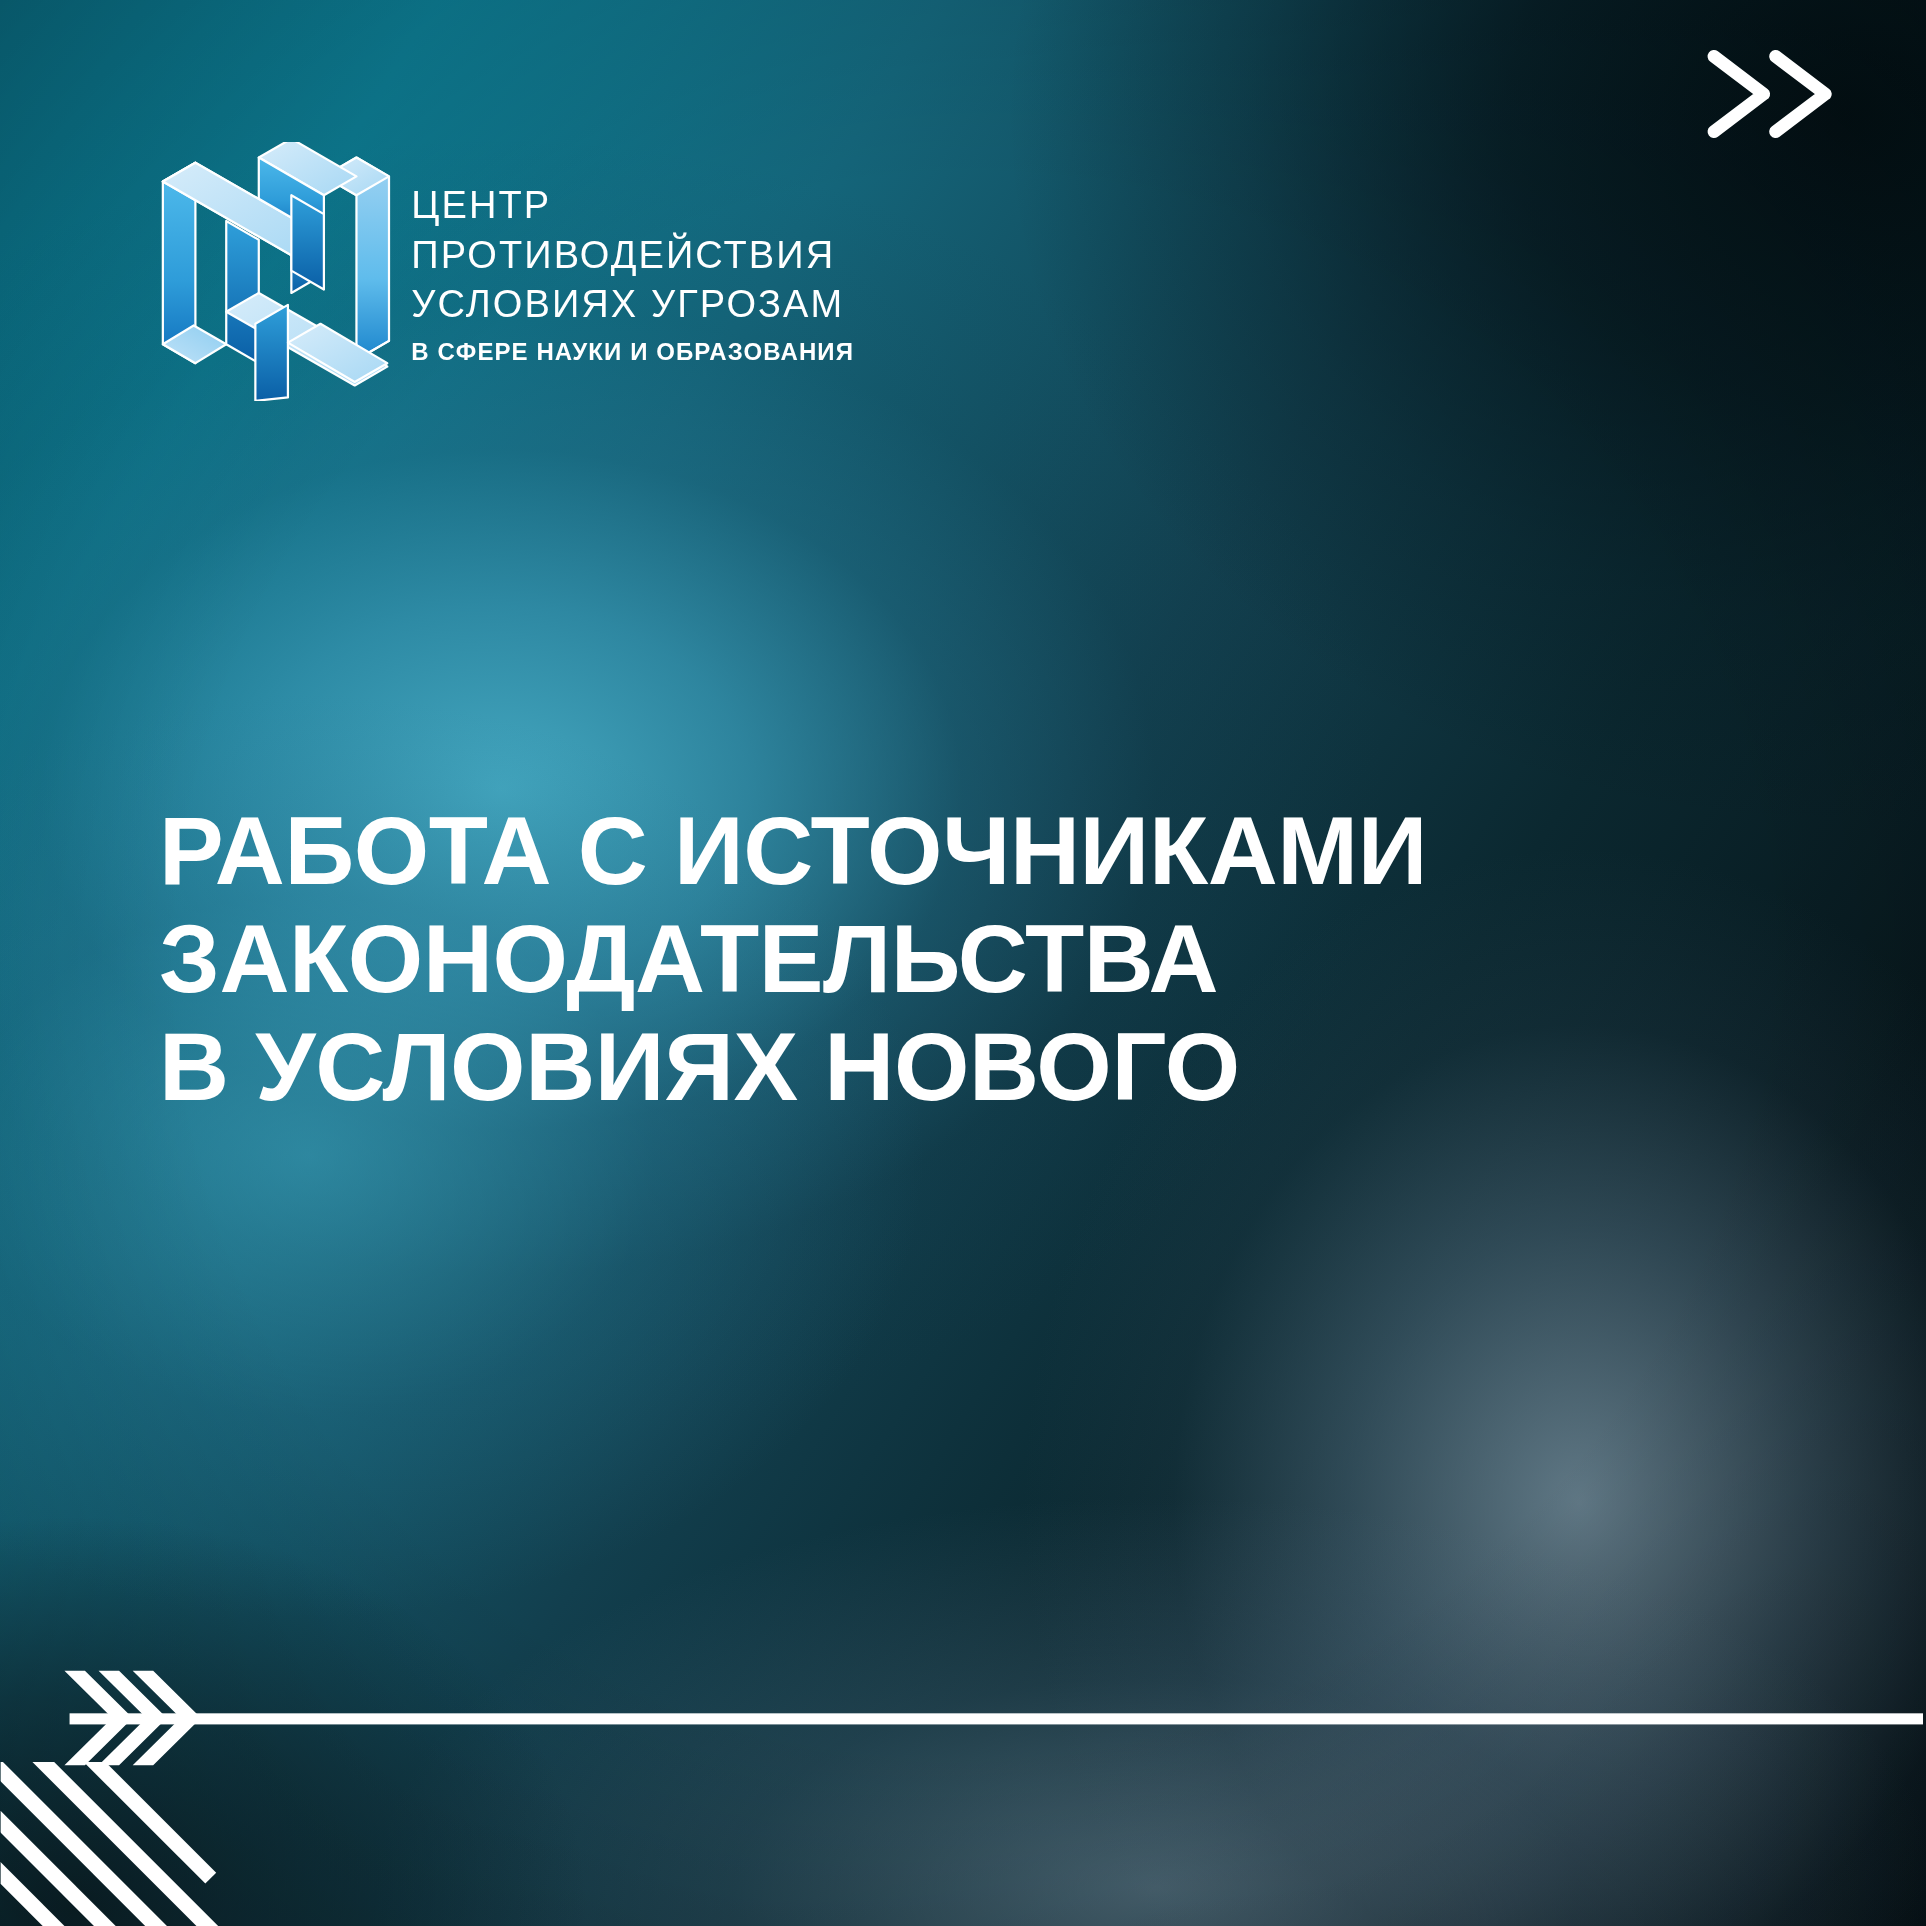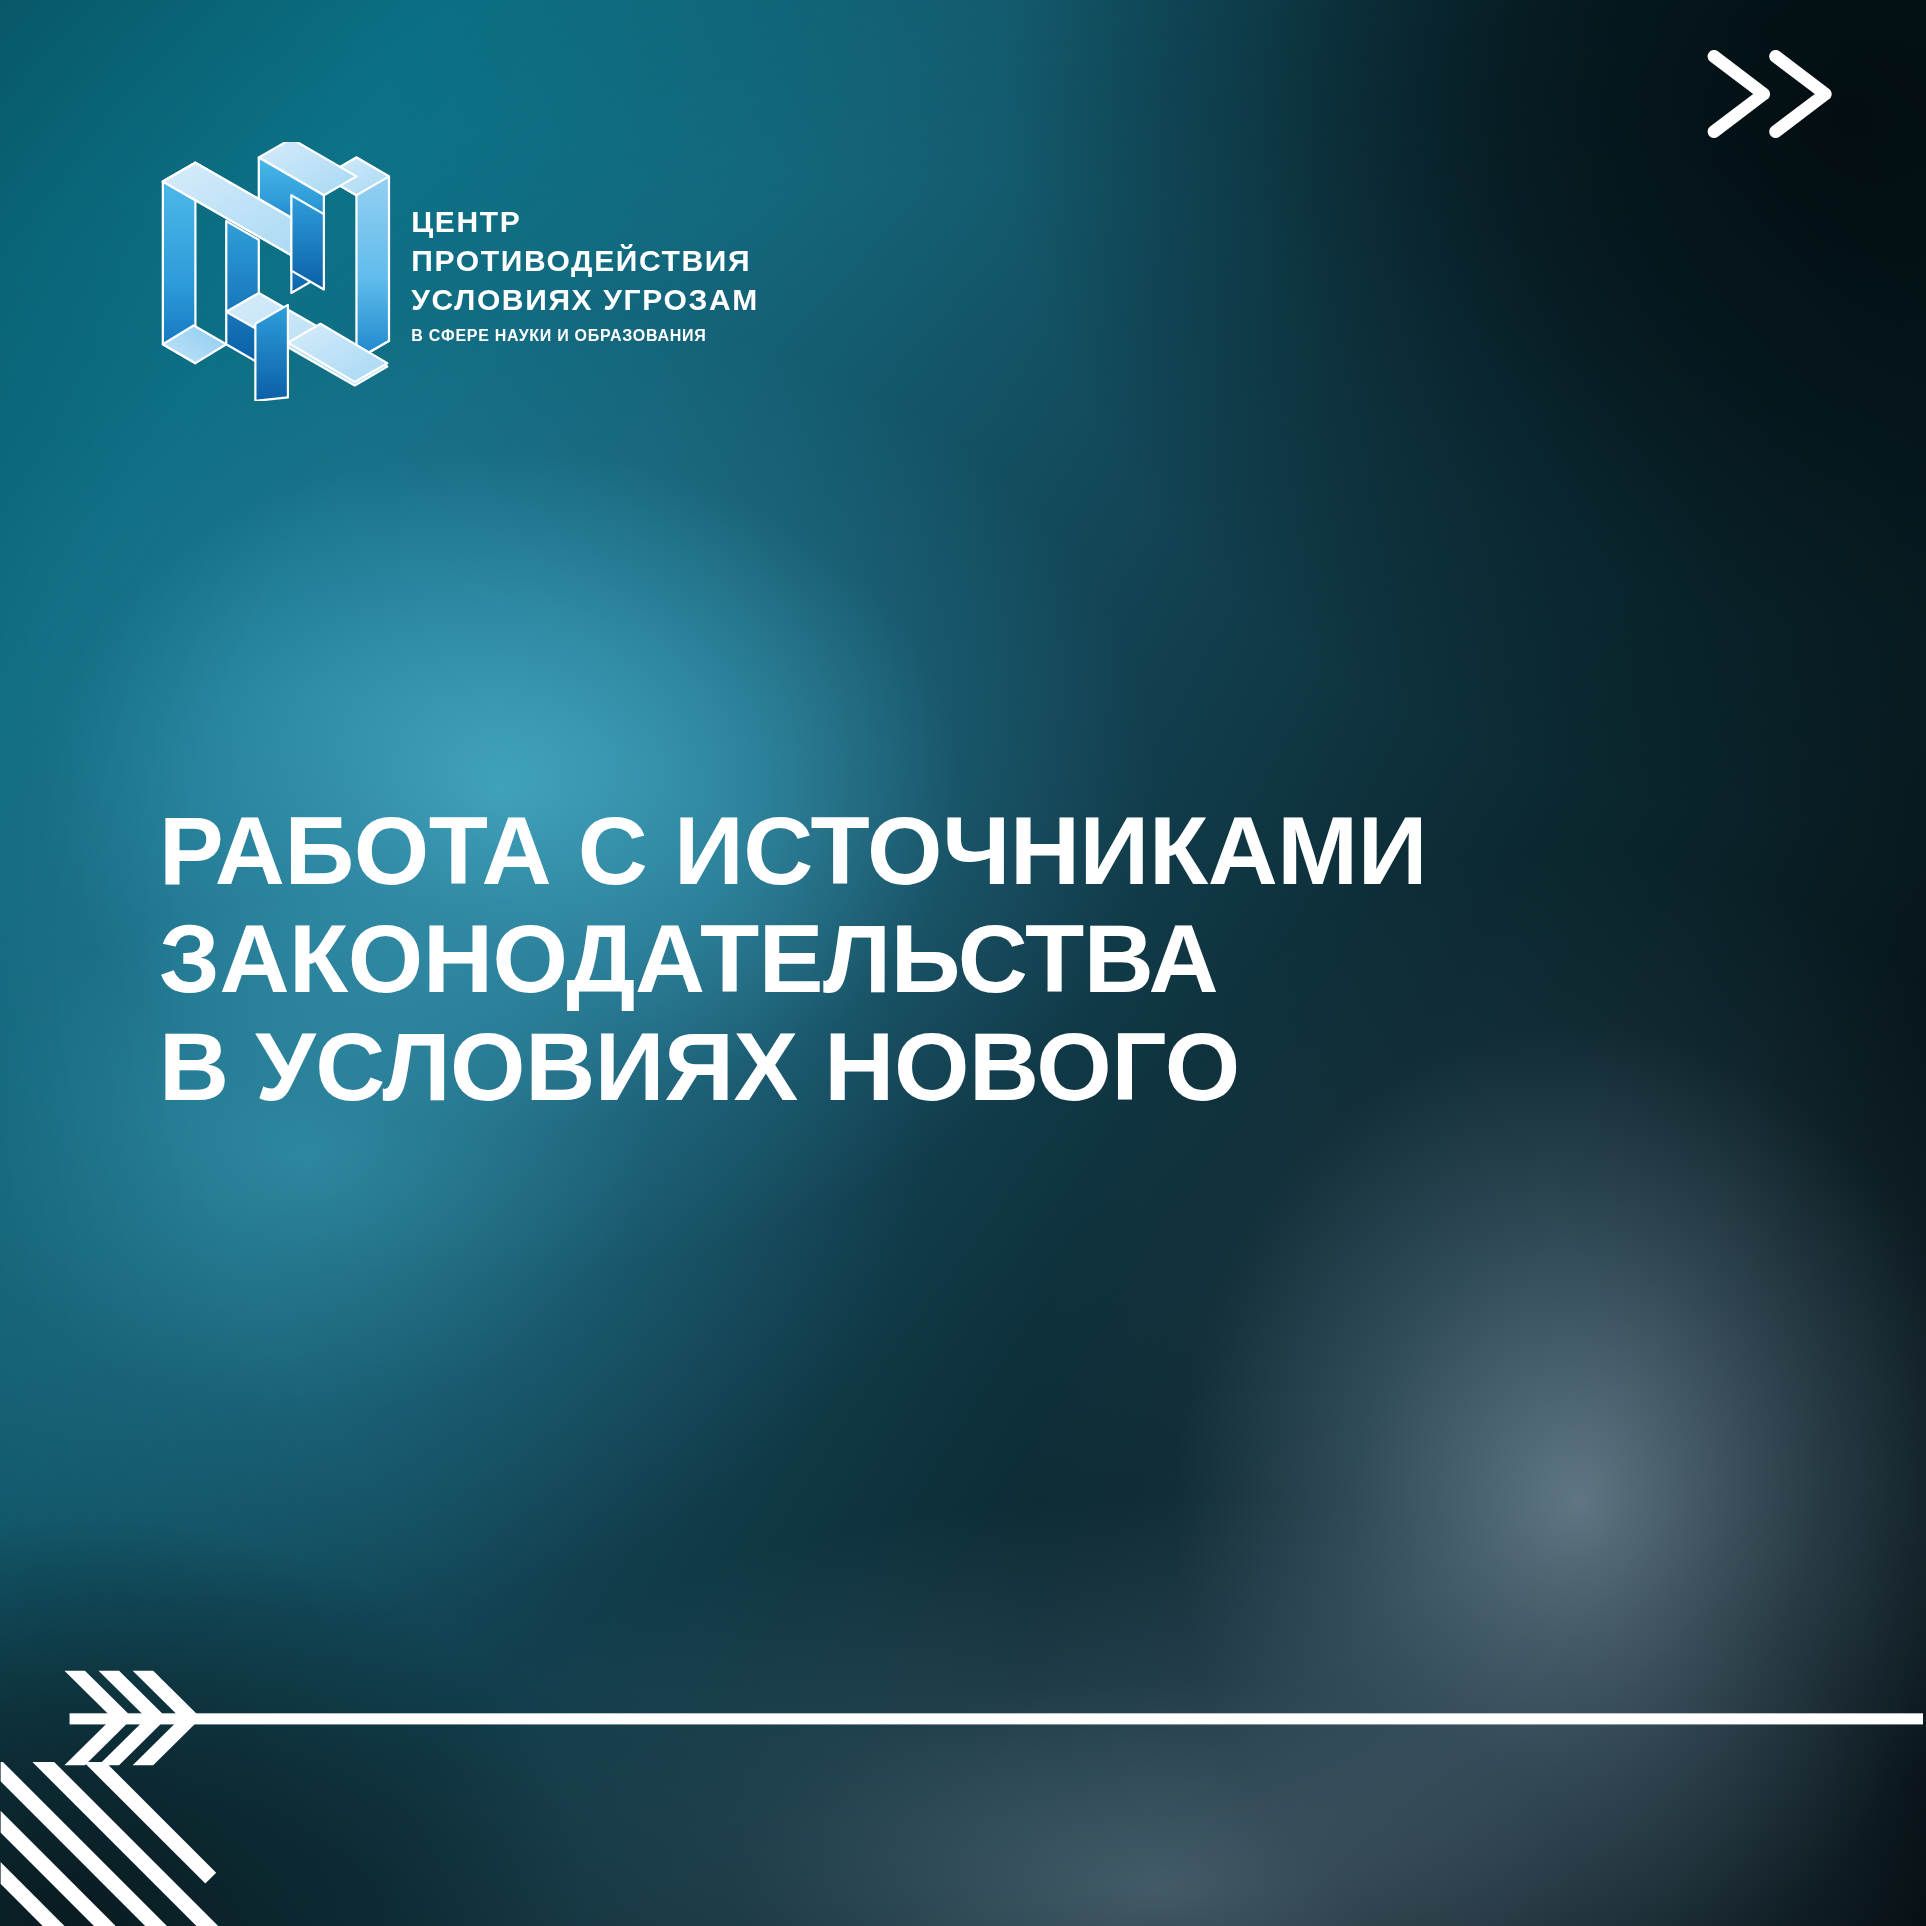--- a/index.html
+++ b/index.html
@@ -107,29 +107,29 @@
     width: 257px;
     height: 259px;
     flex: 0 0 auto;
   }
   .logo-text {
     margin-left: 10.3px;
     color: #ffffff;
     padding-top: 5.1px;
   }
   .logo-line {
-    font-weight: 700;
-    font-size: 30px;
+    font-weight: 400;
+    font-size: 38px;
     letter-spacing: 0.055em;
     line-height: 1.30;
     white-space: nowrap;
   }
   .logo-sub {
     font-weight: 700;
-    font-size: 16px;
+    font-size: 24px;
     letter-spacing: 0.045em;
     line-height: 1.25;
     margin-top: 7.7px;
     white-space: nowrap;
   }
 
   
   .title {
     position: absolute;
     left: 159px;

